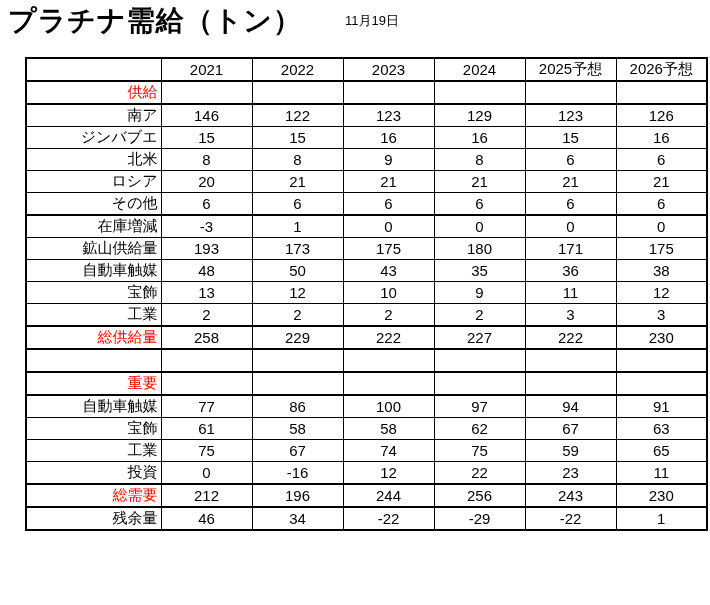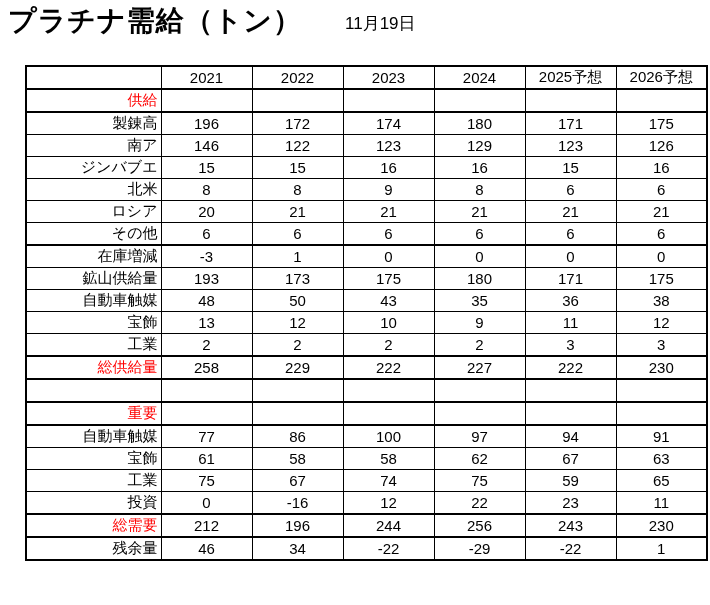--- a/index.html
+++ b/index.html
@@ -7,27 +7,26 @@
     width:710px;height:605px;position:relative;background:#ffffff;
     font-family:"Liberation Sans","DejaVu Sans",sans-serif;color:#000;
     overflow:hidden;
   }
   .page-title{
     position:absolute;left:8px;top:2px;
     font-size:28px;font-weight:bold;letter-spacing:1px;
   }
   .page-date{
     position:absolute;left:345px;top:12px;
-    font-size:17px;
+    font-size:13px;
   }
   table.sheet{
     position:absolute;left:25px;top:57px;
     border-collapse:collapse;table-layout:fixed;
     border:2px solid #000;
-    margin-top:8px;
   }
   table.sheet td{
     border:1px solid #000;
     height:21px;
     font-size:15px;
     padding:0 3px;
     white-space:nowrap;overflow:hidden;
     background:#ffffff;
   }
   tr.head-row td{border-bottom:2px solid #000;}
@@ -67,29 +66,20 @@
       <tr class="thickb">
         <td class="label red">供給</td>
         <td class="num"></td>
         <td class="num"></td>
         <td class="num"></td>
         <td class="num"></td>
         <td class="num"></td>
         <td class="num blue"></td>
       </tr>
       <tr>
-        <td class="label">製錬高</td>
-        <td class="num">196</td>
-        <td class="num">172</td>
-        <td class="num">174</td>
-        <td class="num">180</td>
-        <td class="num">171</td>
-        <td class="num blue">175</td>
-      </tr>
-      <tr>
         <td class="label">南ア</td>
         <td class="num">146</td>
         <td class="num">122</td>
         <td class="num">123</td>
         <td class="num">129</td>
         <td class="num">123</td>
         <td class="num blue">126</td>
       </tr>
       <tr>
         <td class="label">ジンバブエ</td>

